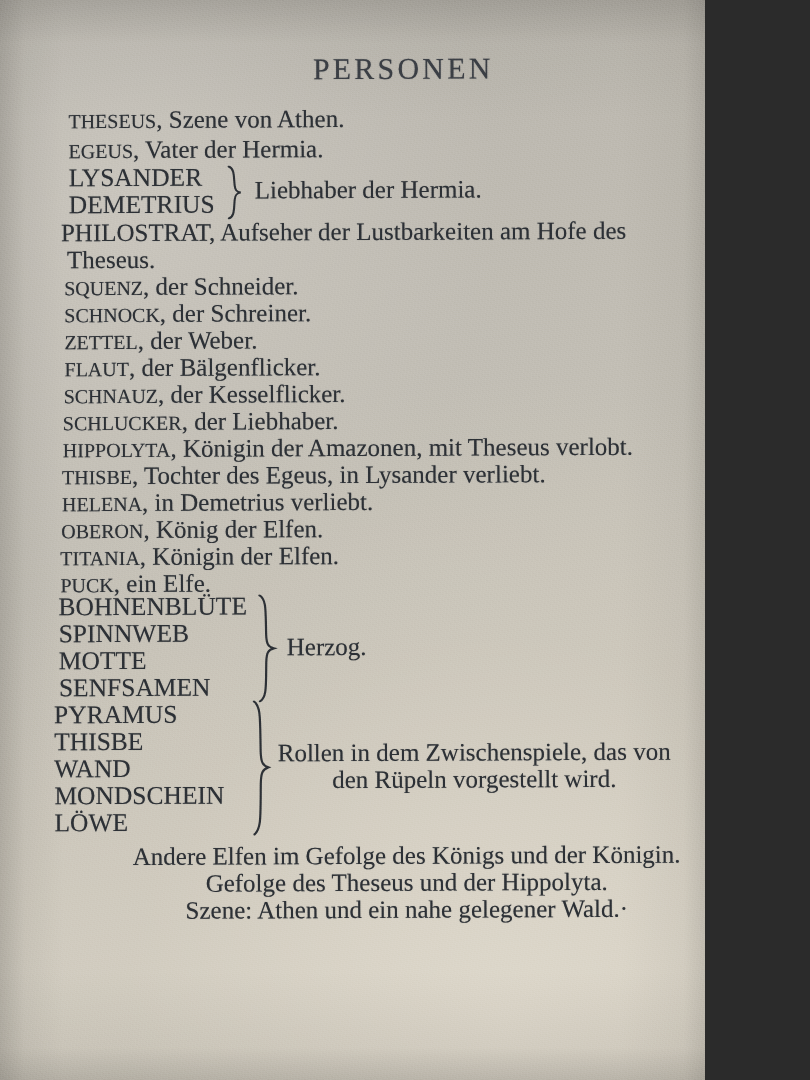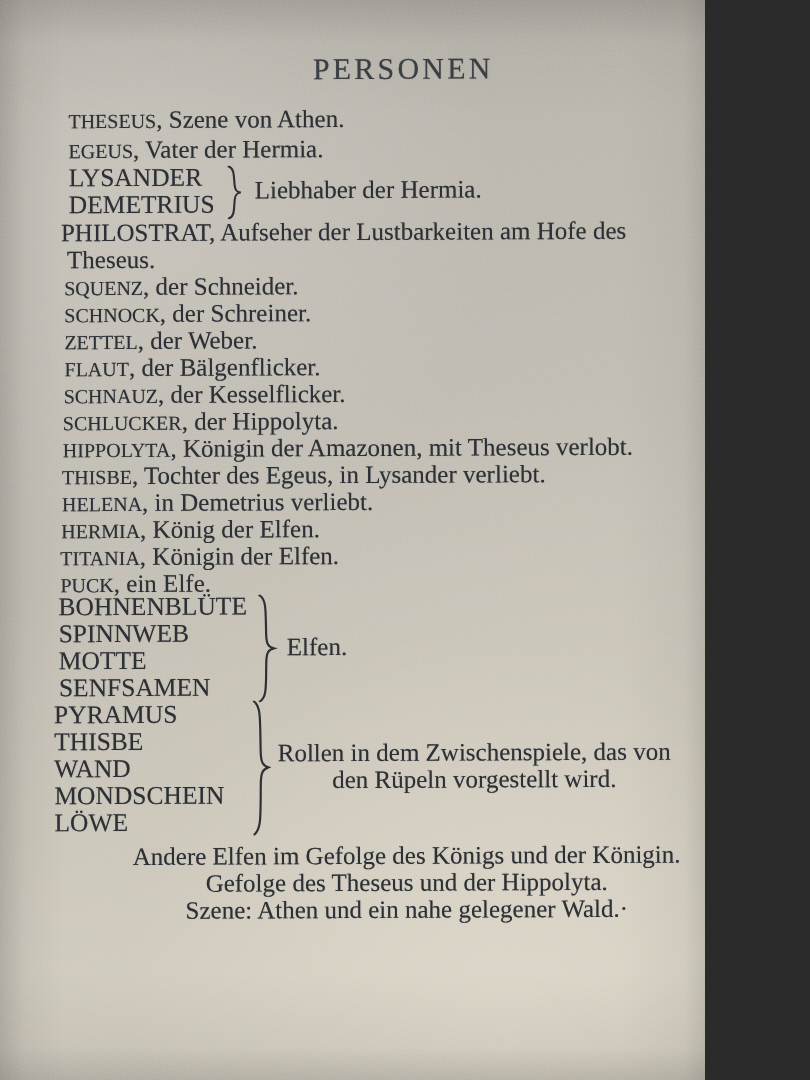--- a/index.html
+++ b/index.html
@@ -155,40 +155,40 @@
         <span>PHILOSTRAT, Aufseher der Lustbarkeiten am Hofe des</span>
       </div>
       <div style="margin-left:6px;">Theseus.</div>
     </div>
 
     <div class="line" style="left:65px; top:272px;"><span class="name">SQUENZ</span><span>, der Schneider.</span></div>
     <div class="line" style="left:65px; top:299px;"><span class="name">SCHNOCK</span><span>,  der Schreiner.</span></div>
     <div class="line" style="left:65px; top:326px;font-family:Liberation Serif, serif;"><span class="name">ZETTEL</span><span>, der Weber.</span></div>
     <div class="line" style="left:65px; top:353px;"><span class="name">FLAUT</span><span>, der Bälgenflicker.</span></div>
     <div class="line" style="left:64px; top:380px;"><span class="name">SCHNAUZ</span><span>, der Kesselflicker.</span></div>
-    <div class="line" style="left:63px; top:407px;"><span class="name">SCHLUCKER</span><span>, der Hippolyta.</span></div>
+    <div class="line" style="left:63px; top:407px;"><span class="name">SCHLUCKER</span><span>, der Liebhaber.</span></div>
 
     <div class="line" style="left:63px; top:434px;"><span class="name">HIPPOLYTA</span><span>, Königin der Amazonen, mit Theseus verlobt.</span></div>
     <div class="line" style="left:62px; top:461px;"><span class="name">THISBE</span><span>, Tochter des Egeus, in Lysander verliebt.</span></div>
     <div class="line" style="left:62px; top:488px;"><span class="name">HELENA</span><span>, in Demetrius verliebt.</span></div>
-    <div class="line" style="left:61px; top:515px;"><span class="name">HERMIA</span><span>, König der Elfen.</span></div>
+    <div class="line" style="left:61px; top:515px;"><span class="name">OBERON</span><span>, König der Elfen.</span></div>
     <div class="line" style="left:60px; top:542px;"><span class="name">TITANIA</span><span>, Königin der Elfen.</span></div>
     <div class="line" style="left:60px; top:569px;"><span class="name">PUCK</span><span>, ein Elfe.</span></div>
 
     <div class="group" style="left:58px; top:592px; width:650px;">
       <div class="gname">BOHNENBLÜTE</div>
       <div class="gname">SPINNWEB</div>
       <div class="gname">MOTTE</div>
       <div class="gname">SENFSAMEN</div>
       <div class="brace" style="left:195px; top:2px;">
         <svg width="26" height="108" viewBox="0 0 26 108">
           <path d="M6 1 C 13 5, 12 16, 12.5 40 C 12.8 50, 14.5 52.5, 20 54 C 14.5 55.5, 12.8 58, 12.5 68 C 12 92, 13 103, 6 107" fill="none" stroke="#2c3035" stroke-width="2.2" stroke-linecap="round"></path>
         </svg>
       </div>
-      <div class="glabel" style="left:228px; top:41px;">Elfen.</div>
+      <div class="glabel" style="left:228px; top:41px;">Herzog.</div>
     </div>
 
     <div class="group" style="left:53px; top:700px; width:660px;">
       <div class="gname">PYRAMUS</div>
       <div class="gname">THISBE</div>
       <div class="gname">WAND</div>
       <div class="gname">MONDSCHEIN</div>
       <div class="gname">LÖWE</div>
       <div class="brace" style="left:193px; top:0px;">
         <svg width="28" height="136" viewBox="0 0 28 136">

